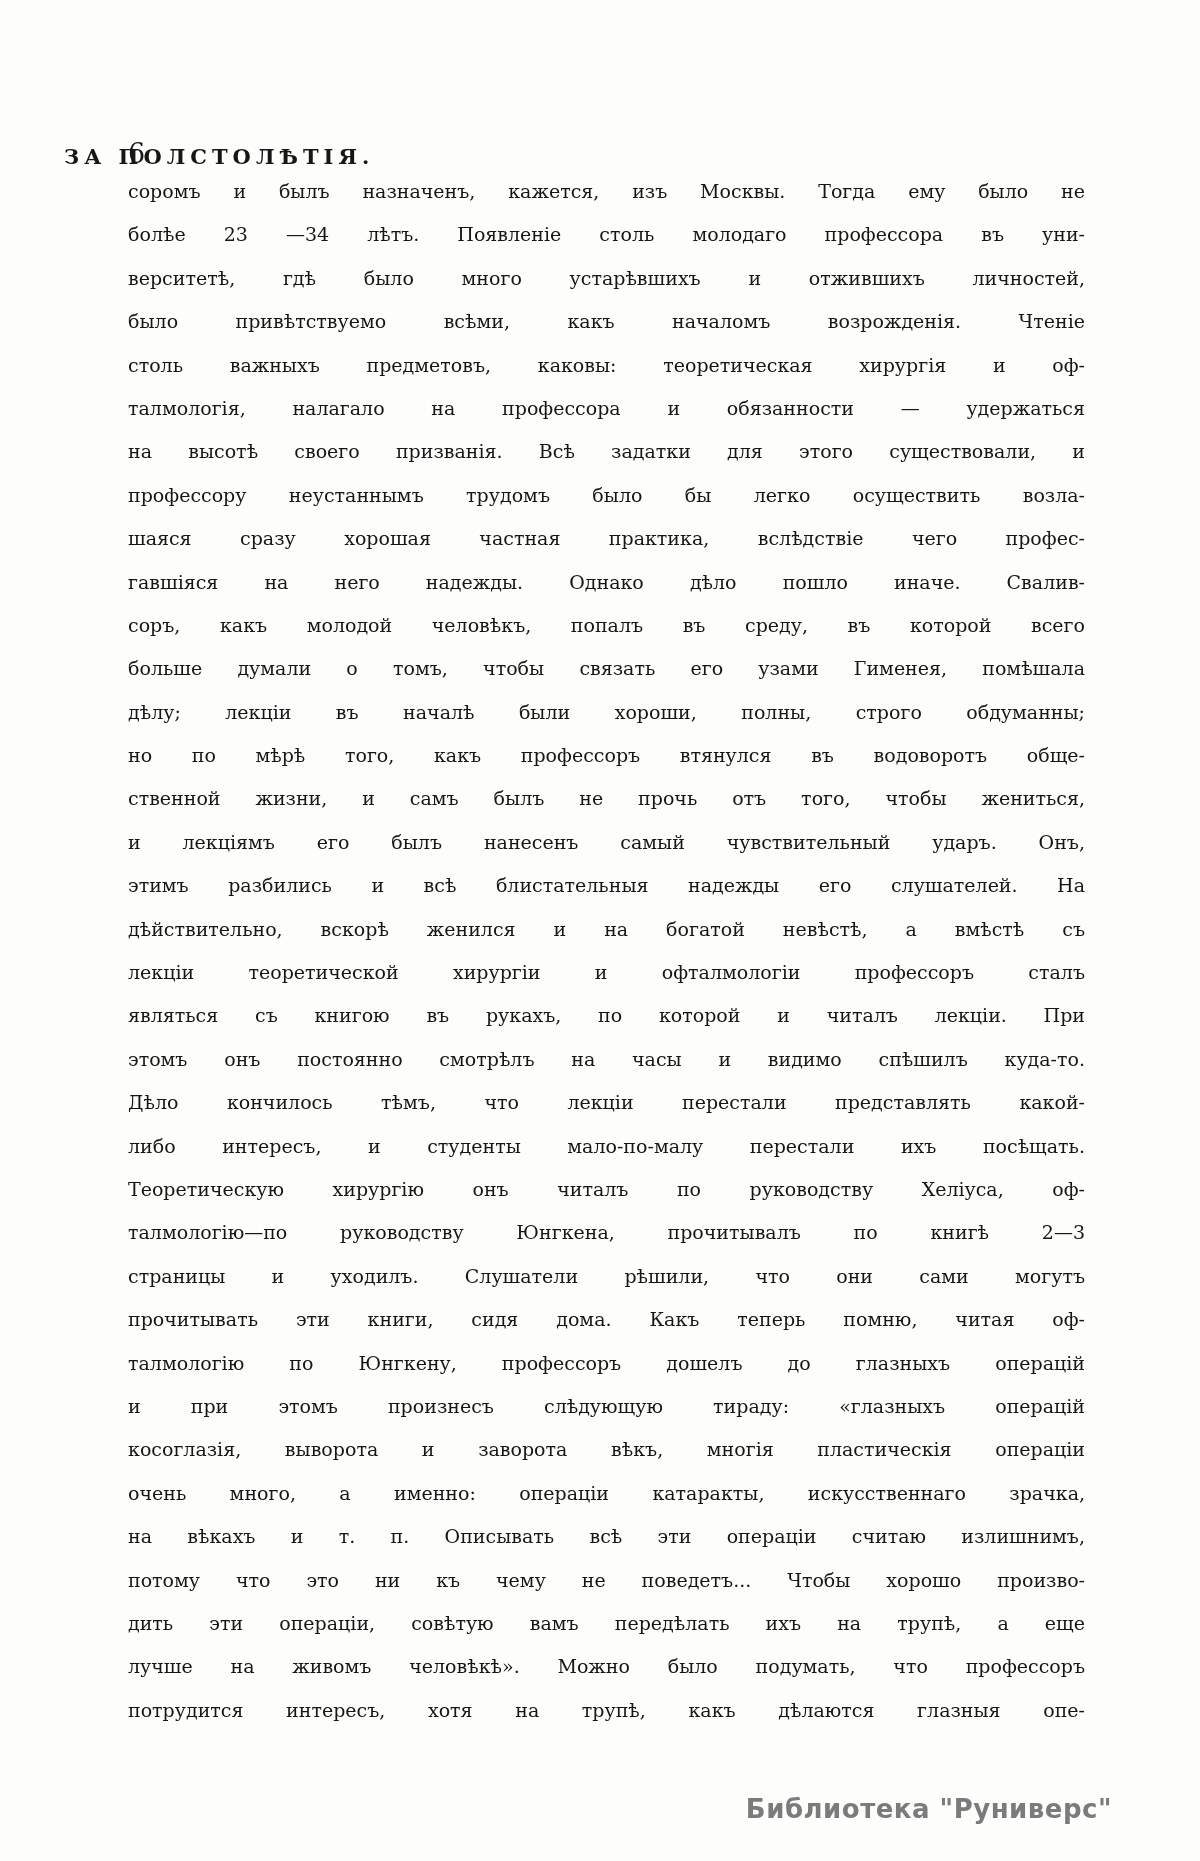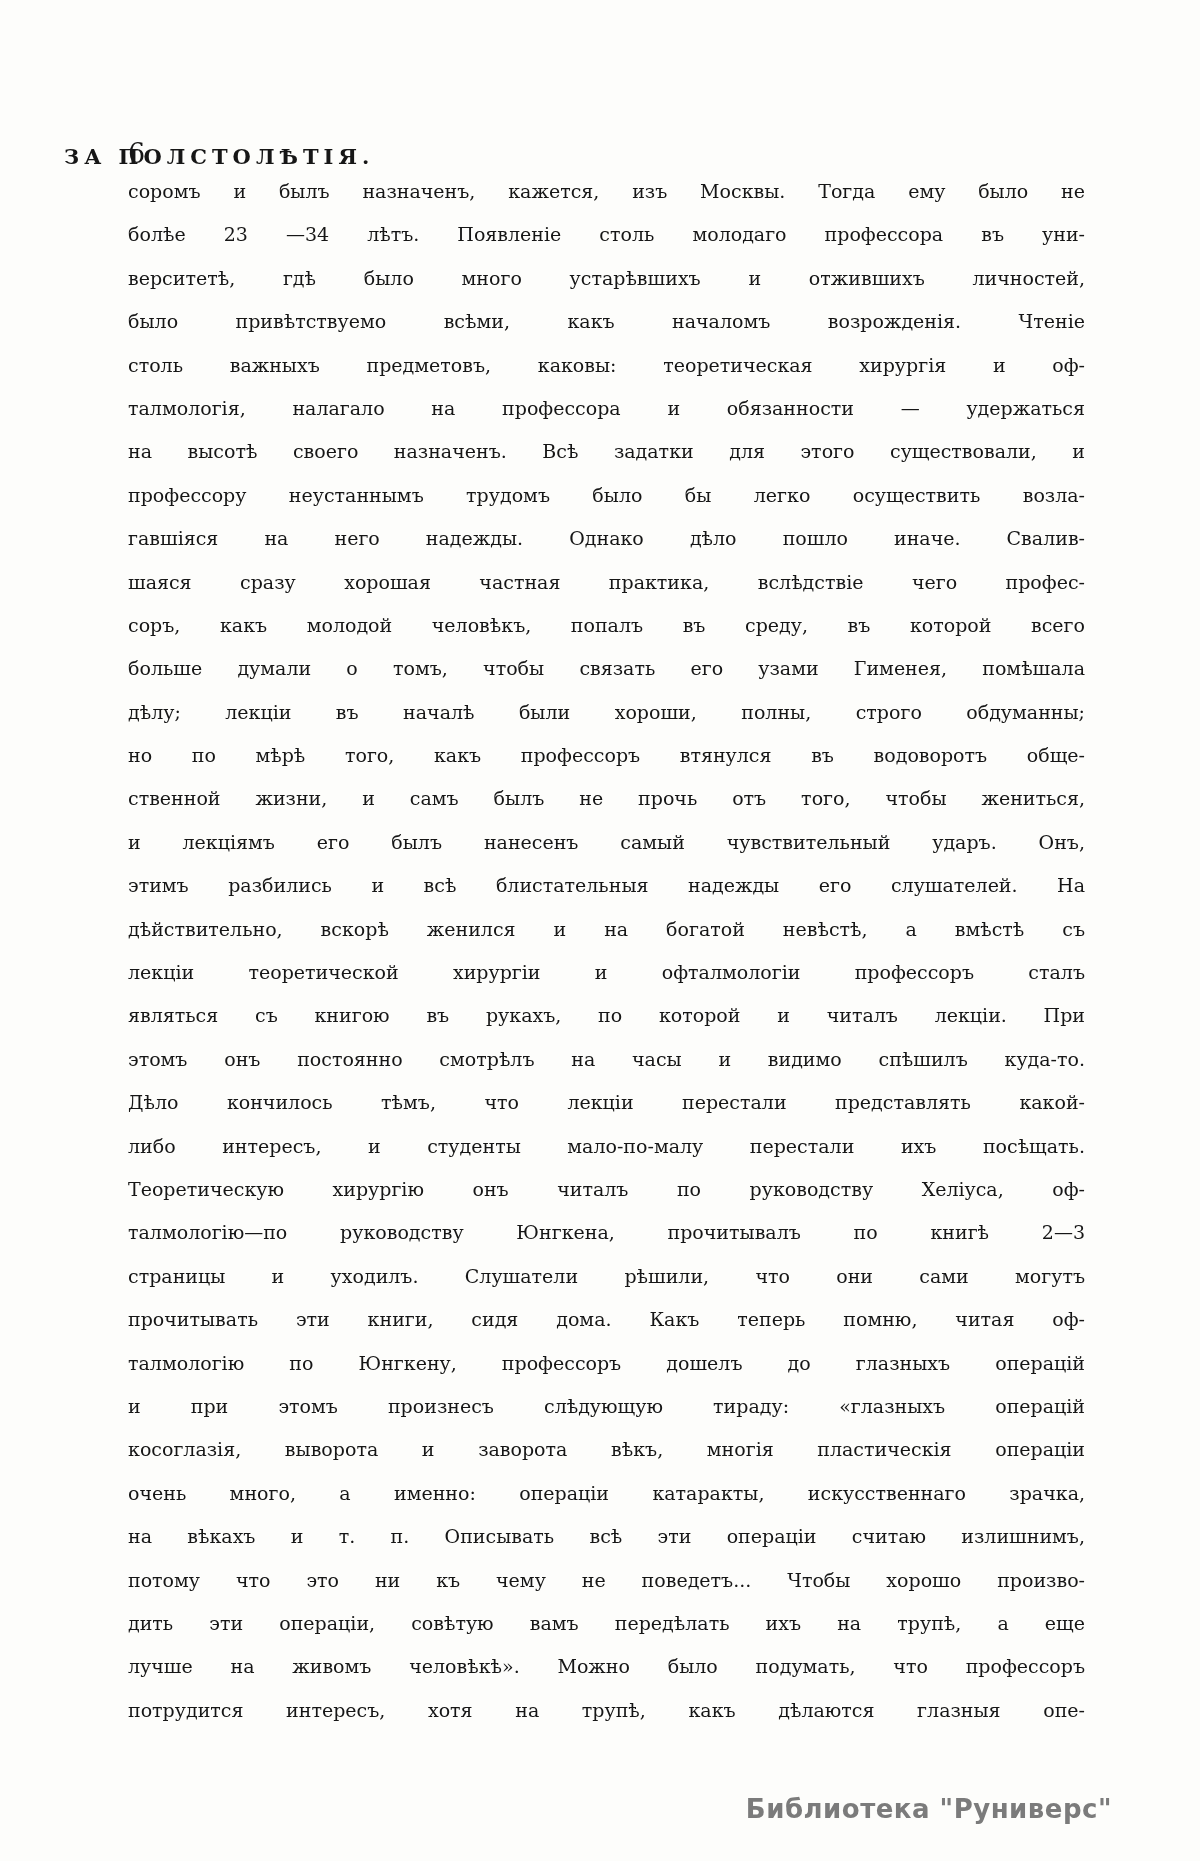--- a/index.html
+++ b/index.html
@@ -64,24 +64,24 @@
 <div class="page" style="background: rgb(253, 253, 251); color: rgb(22, 22, 22);">
   <div class="page-number">6</div>
   <div class="running-title">ЗА ПОЛСТОЛѢТІЯ.</div>
   <div class="body-text">
       <div class="line">соромъ и былъ назначенъ, кажется, изъ Москвы. Тогда ему было не</div>
       <div class="line">болѣе 23 —34 лѣтъ. Появленіе столь молодаго профессора въ уни-</div>
       <div class="line">верситетѣ, гдѣ было много устарѣвшихъ и отжившихъ личностей,</div>
       <div class="line">было привѣтствуемо всѣми, какъ началомъ возрожденія. Чтеніе</div>
       <div class="line">столь важныхъ предметовъ, каковы: теоретическая хирургія и оф-</div>
       <div class="line">талмологія, налагало на профессора и обязанности — удержаться</div>
-      <div class="line">на высотѣ своего назначенъ. Всѣ задатки для этого существовали, и</div>
+      <div class="line">на высотѣ своего призванія. Всѣ задатки для этого существовали, и</div>
       <div class="line">профессору неустаннымъ трудомъ было бы легко осуществить возла-</div>
+      <div class="line">шаяся сразу хорошая частная практика, вслѣдствіе чего профес-</div>
       <div class="line">гавшіяся на него надежды. Однако дѣло пошло иначе. Свалив-</div>
-      <div class="line">шаяся сразу хорошая частная практика, вслѣдствіе чего профес-</div>
       <div class="line">соръ, какъ молодой человѣкъ, попалъ въ среду, въ которой всего</div>
       <div class="line">больше думали о томъ, чтобы связать его узами Гименея, помѣшала</div>
       <div class="line">дѣлу; лекціи въ началѣ были хороши, полны, строго обдуманны;</div>
       <div class="line">но по мѣрѣ того, какъ профессоръ втянулся въ водоворотъ обще-</div>
       <div class="line">ственной жизни, и самъ былъ не прочь отъ того, чтобы жениться,</div>
       <div class="line">и лекціямъ его былъ нанесенъ самый чувствительный ударъ. Онъ,</div>
       <div class="line">этимъ разбились и всѣ блистательныя надежды его слушателей. На</div>
       <div class="line">дѣйствительно, вскорѣ женился и на богатой невѣстѣ, а вмѣстѣ съ</div>
       <div class="line">лекціи теоретической хирургіи и офталмологіи профессоръ сталъ</div>
       <div class="line">являться съ книгою въ рукахъ, по которой и читалъ лекціи. При</div>

